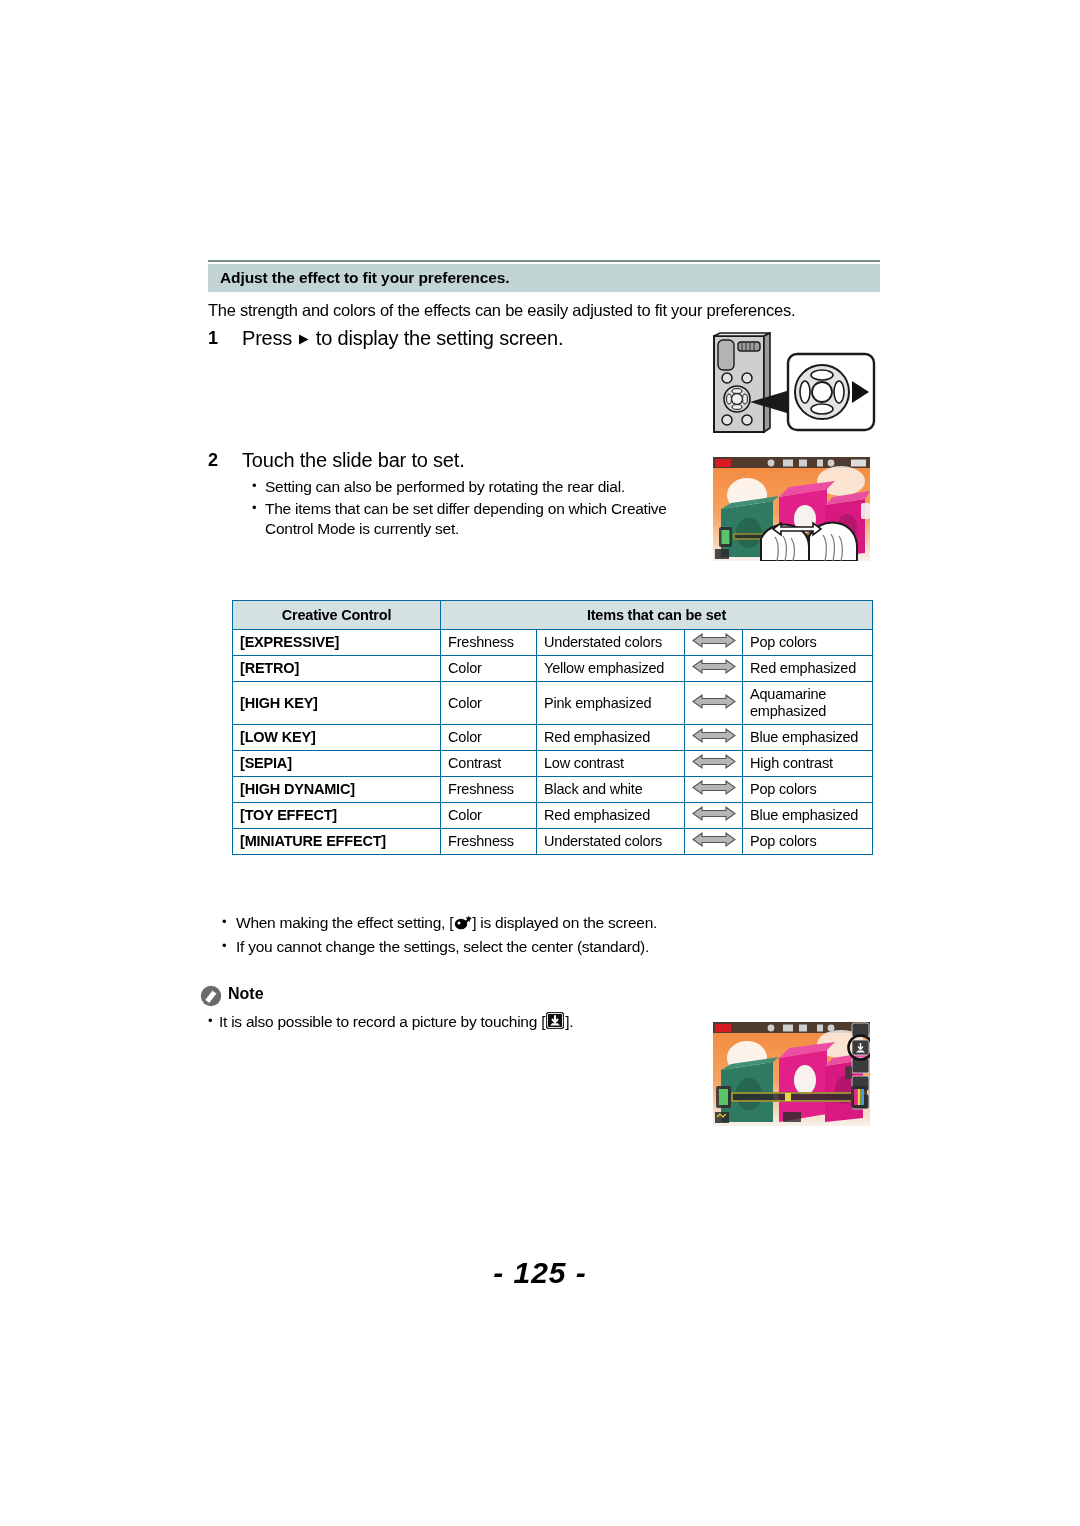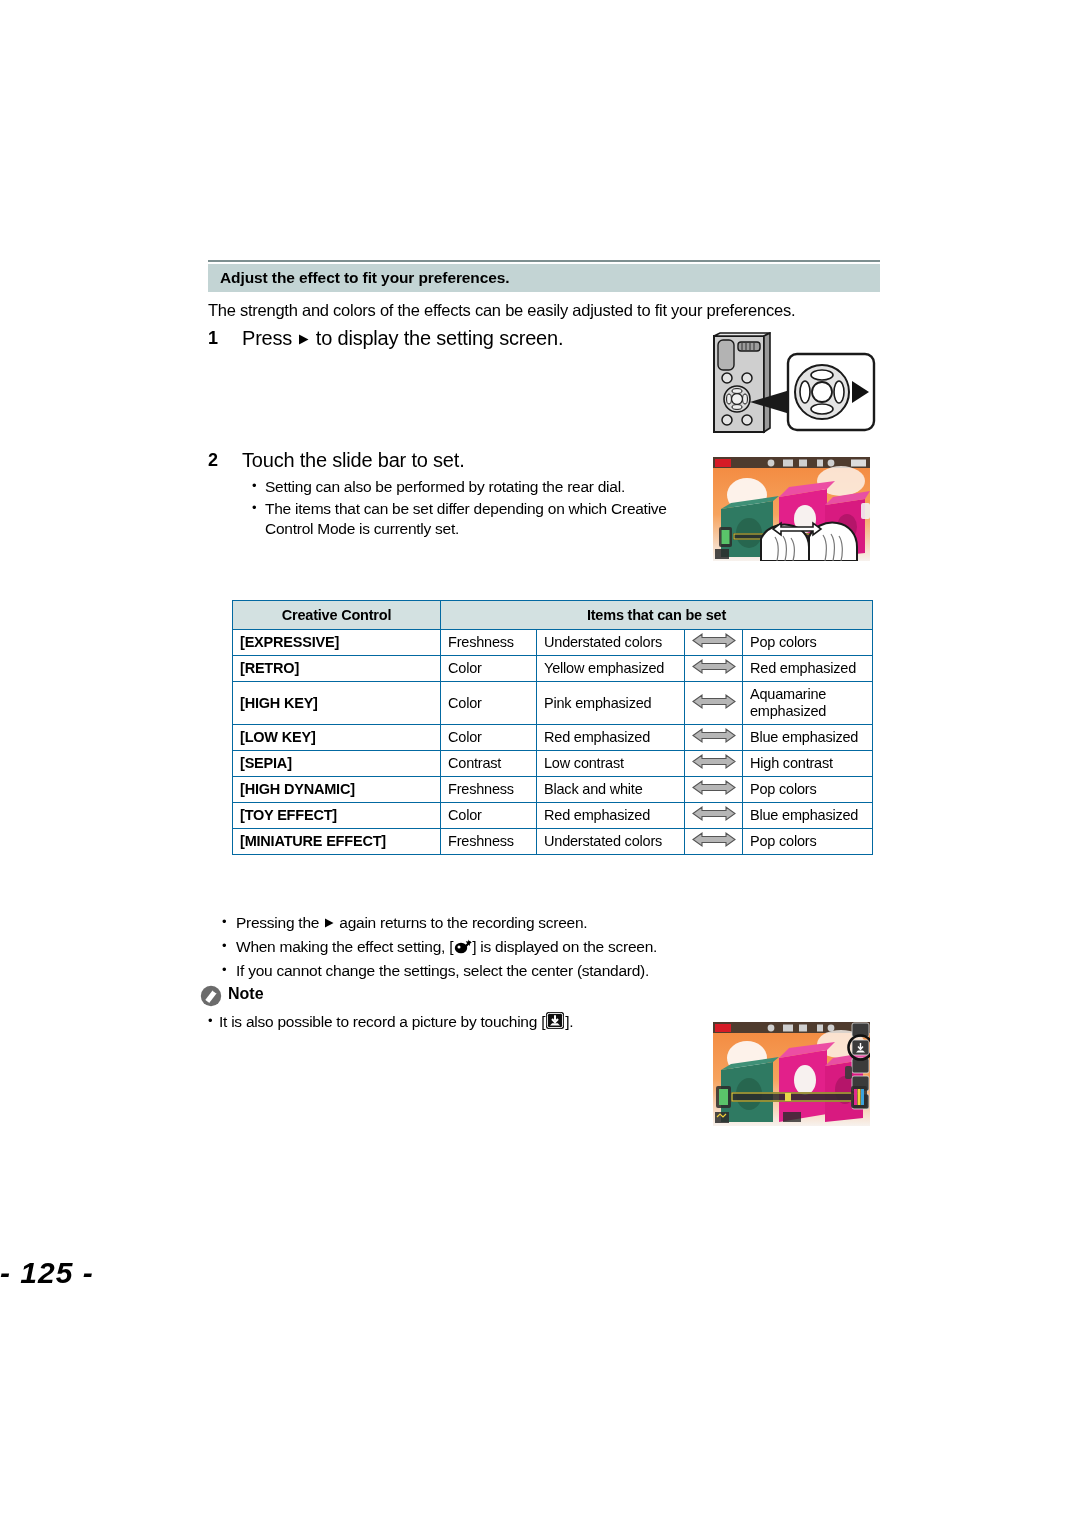--- a/index.html
+++ b/index.html
@@ -223,20 +223,21 @@
     content: "\2022";
     position: absolute; left: 0; top: -1px;
     font-size: 13px;
   }
 
   
   .page-number {
     position: absolute;
     left: 0; top: 1256px;
     width: 1080px;
+    text-align: center;
     font-size: 30px;
     font-style: italic;
     font-weight: bold;
     letter-spacing: 1px;
   }
 </style>
 </head>
 <body>
 
 <div class="page">
@@ -478,27 +479,20 @@
           <svg class="dblarrow" viewBox="0 0 44 17">
             <polygon points="1,8.5 10,2 10,5.5 34,5.5 34,2 43,8.5 34,15 34,11.5 10,11.5 10,15" fill="#b6b6b6" stroke="#555" stroke-width="1.1"></polygon>
           </svg>
         </td>
         <td>Pop colors</td>
       </tr>
     </tbody>
   </table>
 
   <div class="post-bullets">
-    <div class="b">
-      <span>Pressing the</span>
-      <svg class="tri-in" width="12" height="12" viewBox="0 0 12 12" style="vertical-align:-1px">
-        <polygon points="2,1.5 10.5,6 2,10.5" fill="#000"></polygon>
-      </svg>
-      <span>again returns to the recording screen.</span>
-    </div>
     <div class="b">
       <span>When making the effect setting, [</span><svg class="icon-effect" width="19" height="16" viewBox="0 0 19 16">
           <ellipse cx="8" cy="9" rx="6.2" ry="5.2" fill="#000"></ellipse>
           <circle cx="6" cy="8" r="1.5" fill="#fff"></circle>
           <path d="M12 8 L17.5 2.5" stroke="#000" stroke-width="2.2" fill="none"></path>
           <path d="M15.5 0.5 l1.1 2.2 2.2 0.6 -2 1.4 0.2 2.4 -1.6 -1.5 -2.2 0.8 0.9 -2.2 -1.3 -1.9 2.3 0.1 Z" fill="#000"></path>
         </svg><span>] is displayed on the screen.</span>
     </div>
     <div class="b">If you cannot change the settings, select the center (standard).</div>
   </div>

